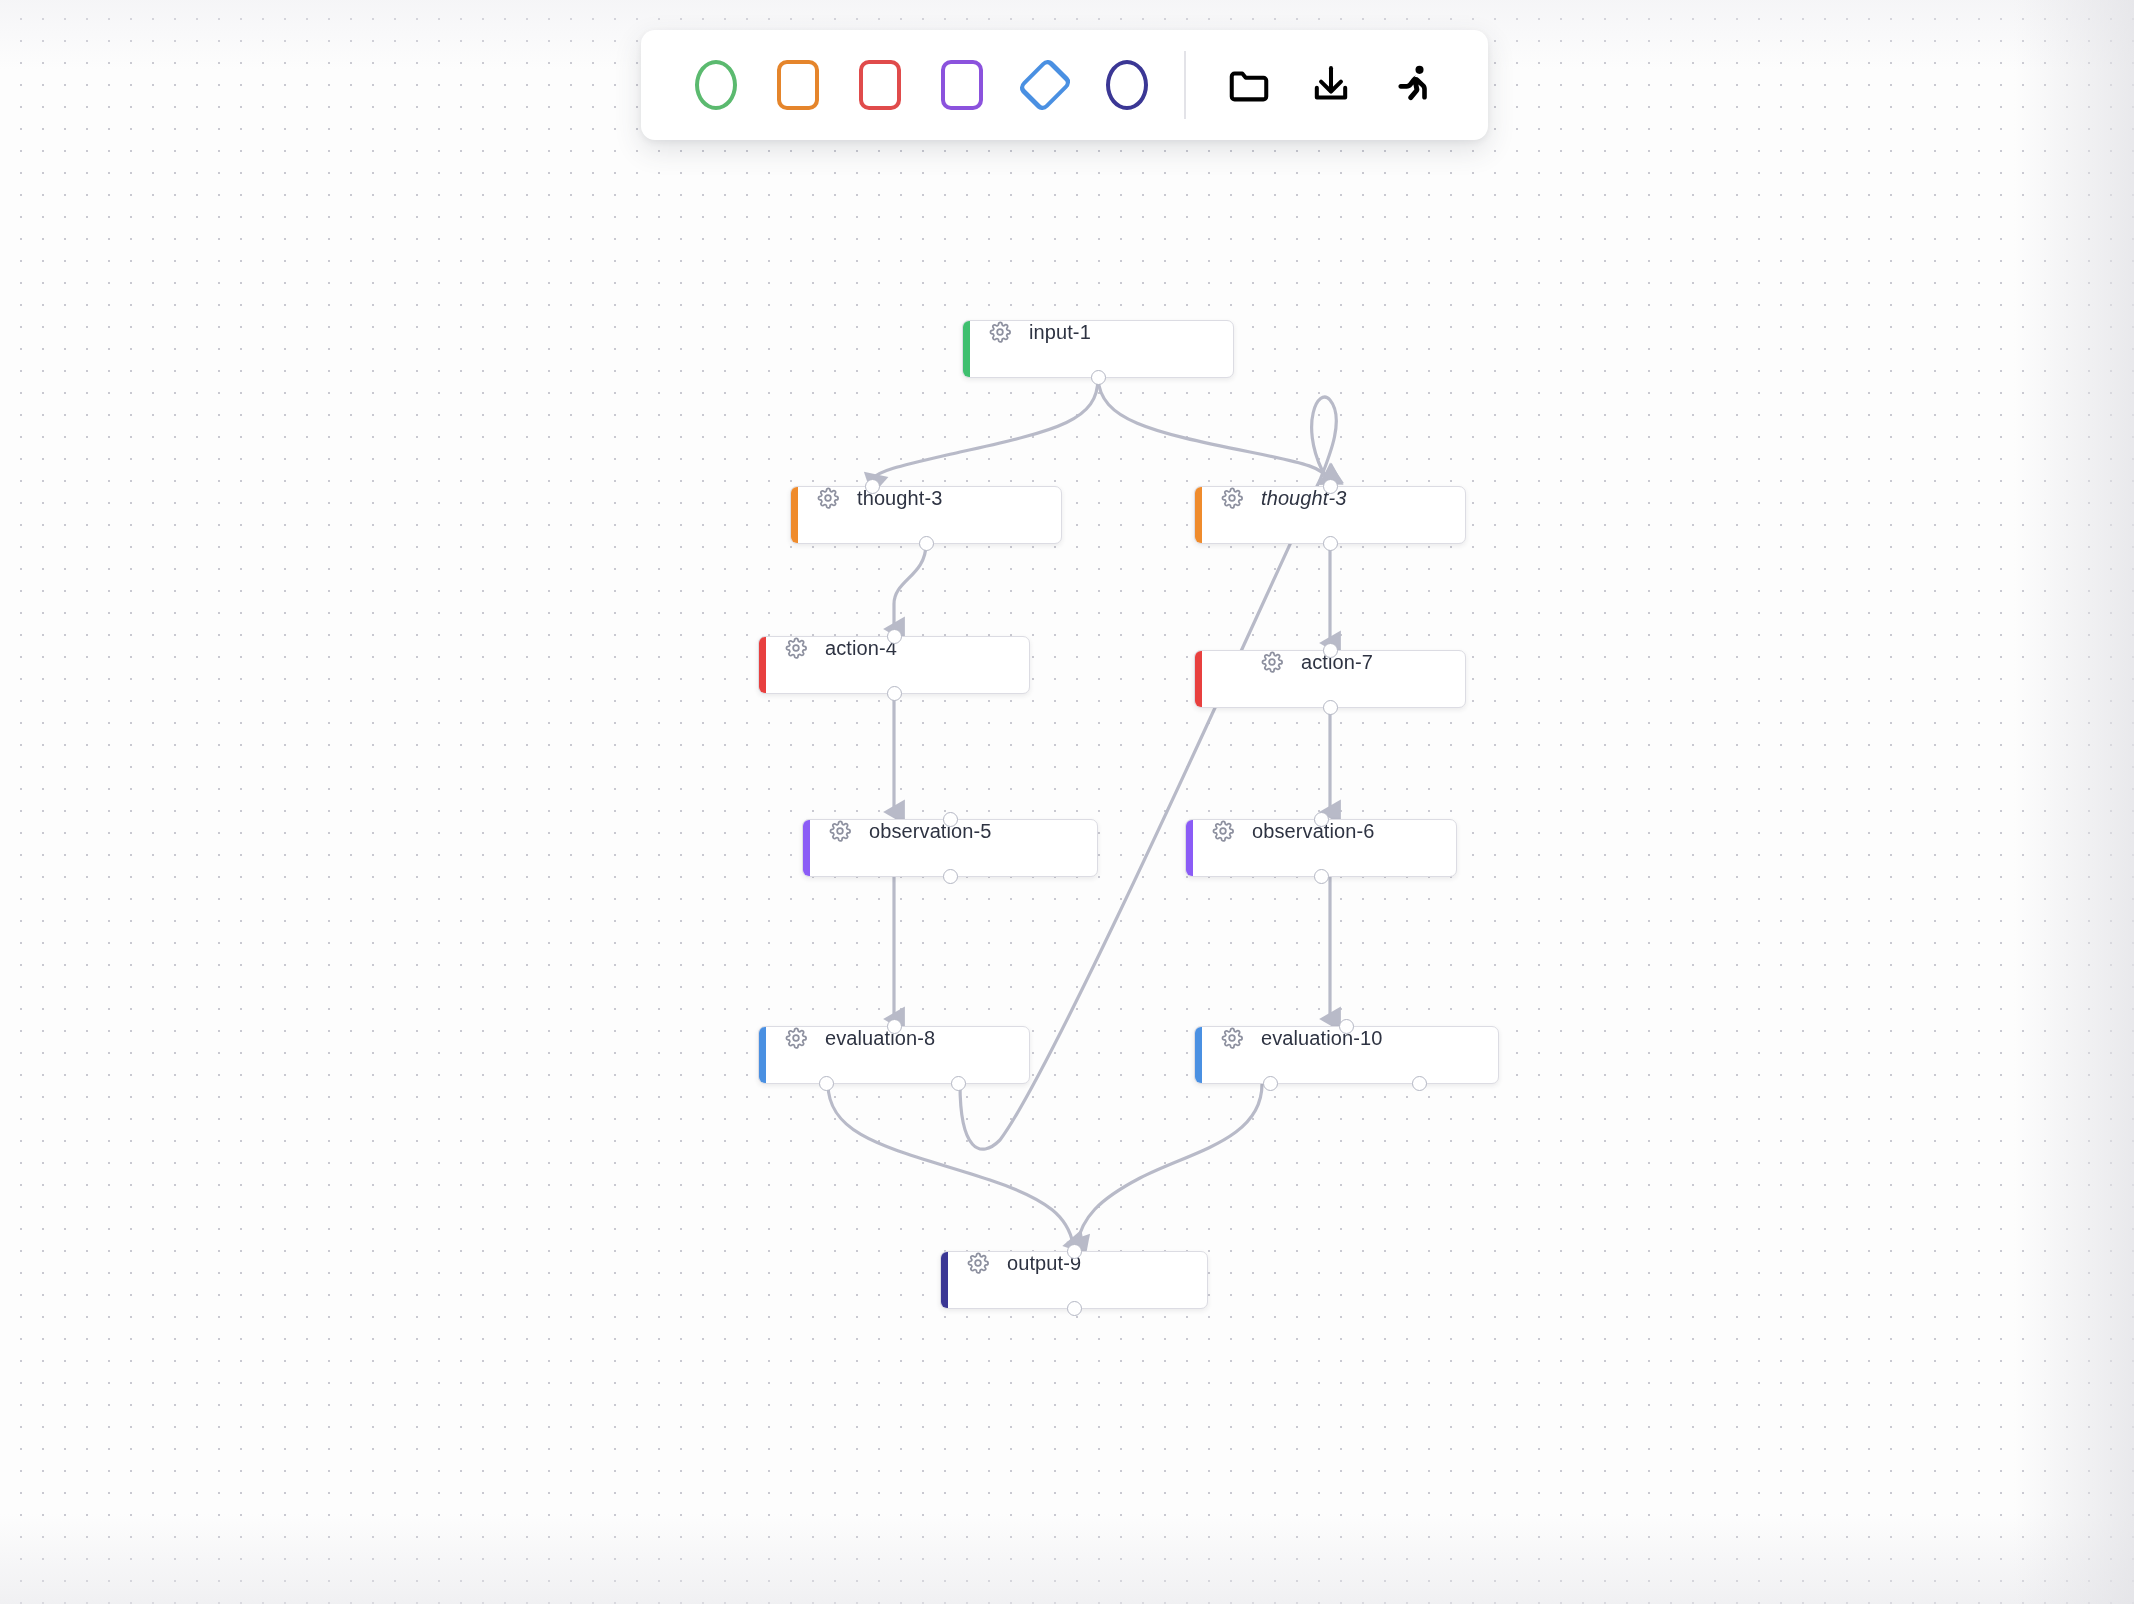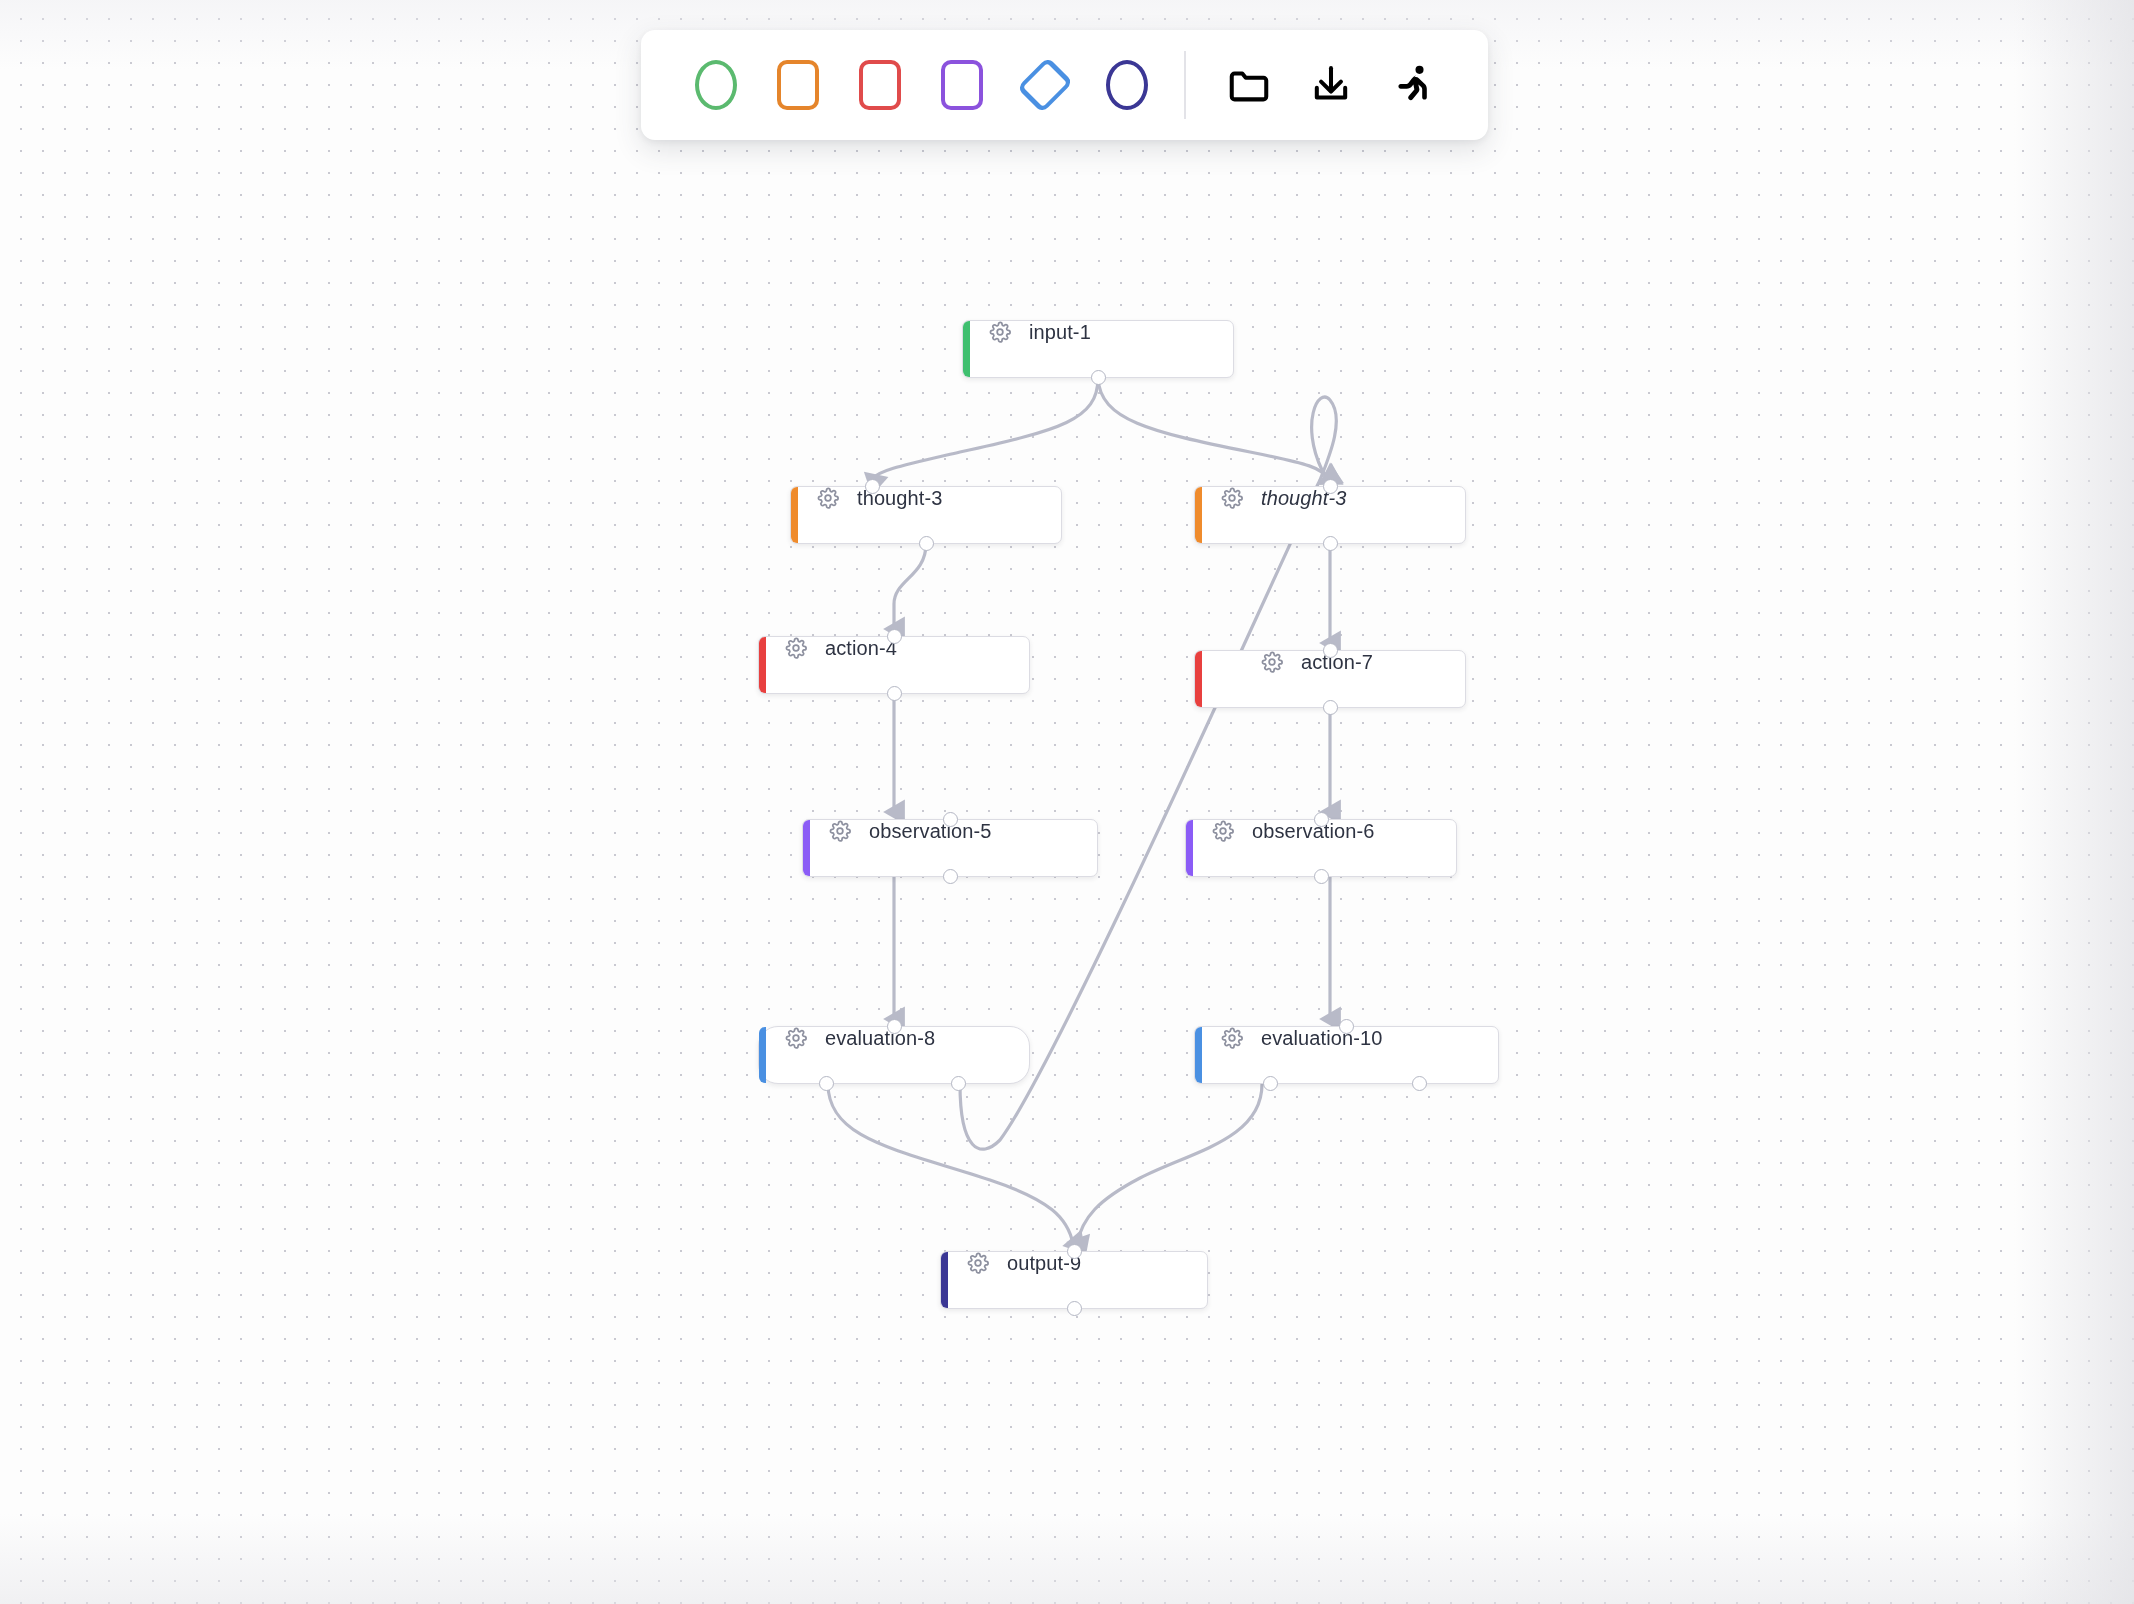--- a/index.html
+++ b/index.html
@@ -318,21 +318,21 @@
       <svg width="22" height="22" viewBox="0 0 24 24" fill="none" stroke="#8d909f" stroke-width="1.9" stroke-linecap="round" stroke-linejoin="round">
         <circle cx="12" cy="12" r="3.1"></circle>
         <path d="M19.4 15a1.6 1.6 0 0 0 .3 1.8l.1.1a1.9 1.9 0 1 1-2.7 2.7l-.1-.1a1.6 1.6 0 0 0-1.8-.3 1.6 1.6 0 0 0-1 1.5v.2a1.9 1.9 0 1 1-3.8 0v-.1a1.6 1.6 0 0 0-1-1.5 1.6 1.6 0 0 0-1.8.3l-.1.1a1.9 1.9 0 1 1-2.7-2.7l.1-.1a1.6 1.6 0 0 0 .3-1.8 1.6 1.6 0 0 0-1.5-1h-.2a1.9 1.9 0 1 1 0-3.8h.1a1.6 1.6 0 0 0 1.5-1 1.6 1.6 0 0 0-.3-1.8l-.1-.1a1.9 1.9 0 1 1 2.7-2.7l.1.1a1.6 1.6 0 0 0 1.8.3h.1a1.6 1.6 0 0 0 1-1.5v-.2a1.9 1.9 0 1 1 3.8 0v.1a1.6 1.6 0 0 0 1 1.5 1.6 1.6 0 0 0 1.8-.3l.1-.1a1.9 1.9 0 1 1 2.7 2.7l-.1.1a1.6 1.6 0 0 0-.3 1.8v.1a1.6 1.6 0 0 0 1.5 1h.2a1.9 1.9 0 1 1 0 3.8h-.1a1.6 1.6 0 0 0-1.5 1z"></path>
       </svg>
     </span>
     <span class="node-label">observation-6</span>
     <span class="handle h-top" style="left:50%; margin-left:-7.5px;"></span>
     <span class="handle h-bottom" style="left:50%; margin-left:-7.5px;"></span>
   </div>
 
-  <div class="node" style="left:758px; top:1026px; width:272px;border-radius:20px;">
+  <div class="node" style="left:758px; top:1026px; width:272px;">
     <span class="node-accent" style="background:#4a90e2"></span>
     <span class="node-gear">
       <svg width="22" height="22" viewBox="0 0 24 24" fill="none" stroke="#8d909f" stroke-width="1.9" stroke-linecap="round" stroke-linejoin="round">
         <circle cx="12" cy="12" r="3.1"></circle>
         <path d="M19.4 15a1.6 1.6 0 0 0 .3 1.8l.1.1a1.9 1.9 0 1 1-2.7 2.7l-.1-.1a1.6 1.6 0 0 0-1.8-.3 1.6 1.6 0 0 0-1 1.5v.2a1.9 1.9 0 1 1-3.8 0v-.1a1.6 1.6 0 0 0-1-1.5 1.6 1.6 0 0 0-1.8.3l-.1.1a1.9 1.9 0 1 1-2.7-2.7l.1-.1a1.6 1.6 0 0 0 .3-1.8 1.6 1.6 0 0 0-1.5-1h-.2a1.9 1.9 0 1 1 0-3.8h.1a1.6 1.6 0 0 0 1.5-1 1.6 1.6 0 0 0-.3-1.8l-.1-.1a1.9 1.9 0 1 1 2.7-2.7l.1.1a1.6 1.6 0 0 0 1.8.3h.1a1.6 1.6 0 0 0 1-1.5v-.2a1.9 1.9 0 1 1 3.8 0v.1a1.6 1.6 0 0 0 1 1.5 1.6 1.6 0 0 0 1.8-.3l.1-.1a1.9 1.9 0 1 1 2.7 2.7l-.1.1a1.6 1.6 0 0 0-.3 1.8v.1a1.6 1.6 0 0 0 1.5 1h.2a1.9 1.9 0 1 1 0 3.8h-.1a1.6 1.6 0 0 0-1.5 1z"></path>
       </svg>
     </span>
     <span class="node-label">evaluation-8</span>
     <span class="handle h-top" style="left:50%; margin-left:-7.5px;"></span>
     <span class="handle h-bottom" style="left:25%; margin-left:-7.5px;"></span>

